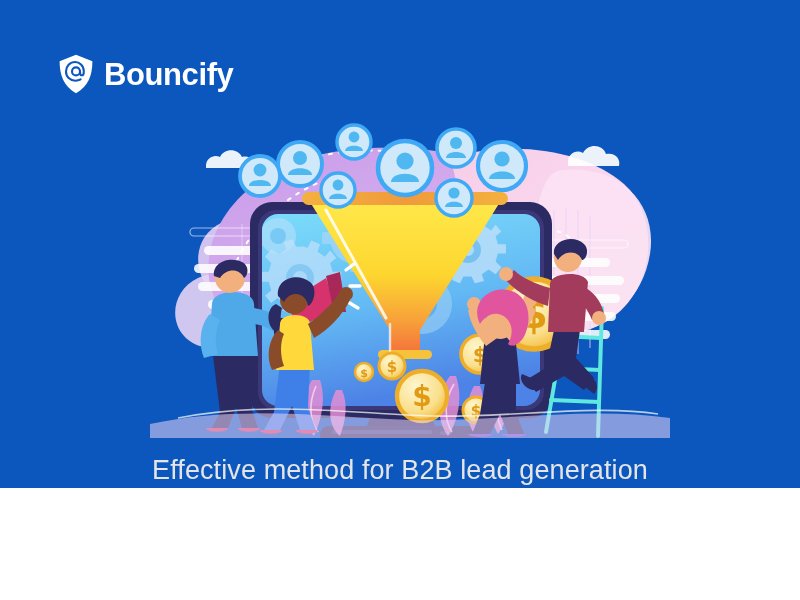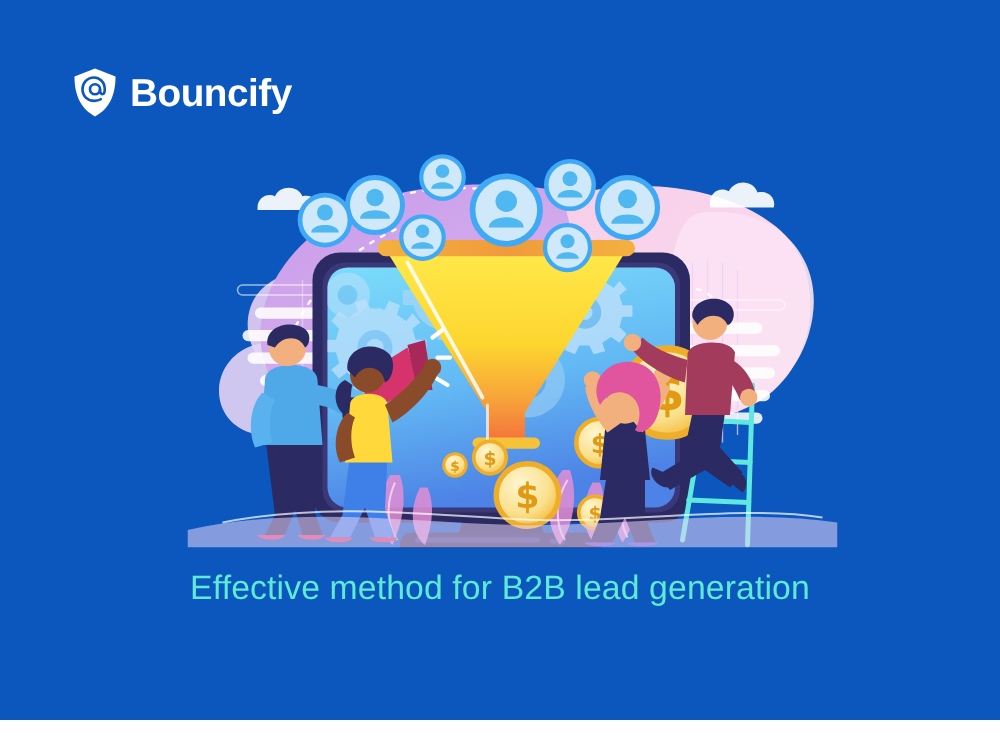--- a/index.html
+++ b/index.html
@@ -7,21 +7,21 @@
     margin: 0;
     padding: 0;
     background: #ffffff;
   }
   body {
     font-family: "Liberation Sans", sans-serif;
   }
   #canvas {
     position: relative;
     width: 800px;
-    height: 576px;
+    height: 488px;
     background: #0B57BE;
     overflow: hidden;
   }
 
   
   #brand {
     position: absolute;
     left: 58px;
     top: 54px;
     display: flex;
@@ -381,15 +381,15 @@
           <circle cx="418" cy="140" r="14" fill="#F2B07F"></circle>
           <path d="M404 136 C402 122 424 116 434 126 C440 132 436 142 432 142 C428 132 414 132 408 142 Z" fill="#2B2A62"></path>
         </g>
 
         <path d="M0 306 C90 286 180 300 262 302 C344 304 438 288 520 300 L520 320 L0 320 Z" fill="#E9D6F6" opacity="0.55"></path>
         <path d="M28 300 C120 282 206 296 282 298 C358 300 444 286 508 296" fill="none" stroke="#FFFFFF" stroke-width="1.6" opacity="0.7"></path>
       </g>
     </svg>
   </div>
 
-  <div id="caption" style="color: #5eead4;">Effective method for B2B lead generation</div>
+  <div id="caption" style="color: #e5e5e5;">Effective method for B2B lead generation</div>
 
 </div>
 
 </body></html>

